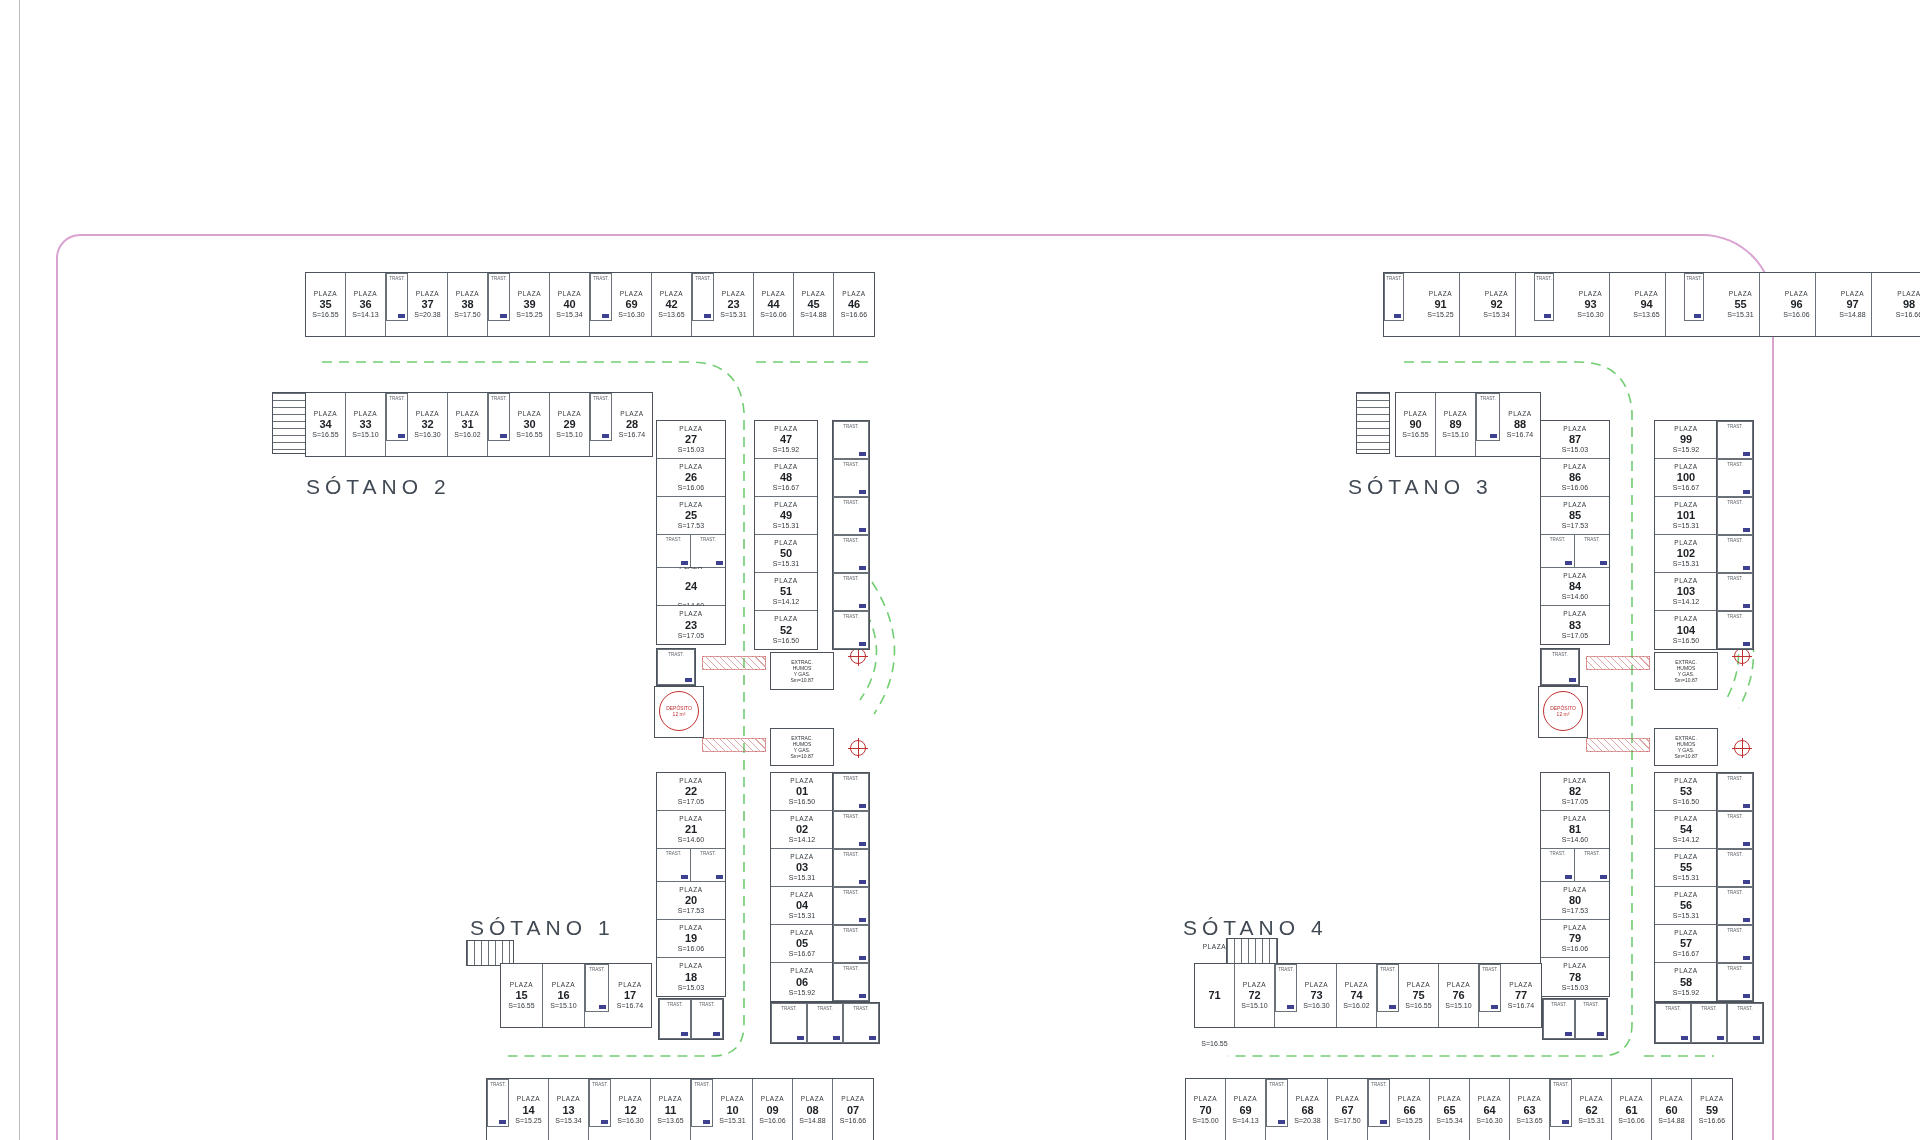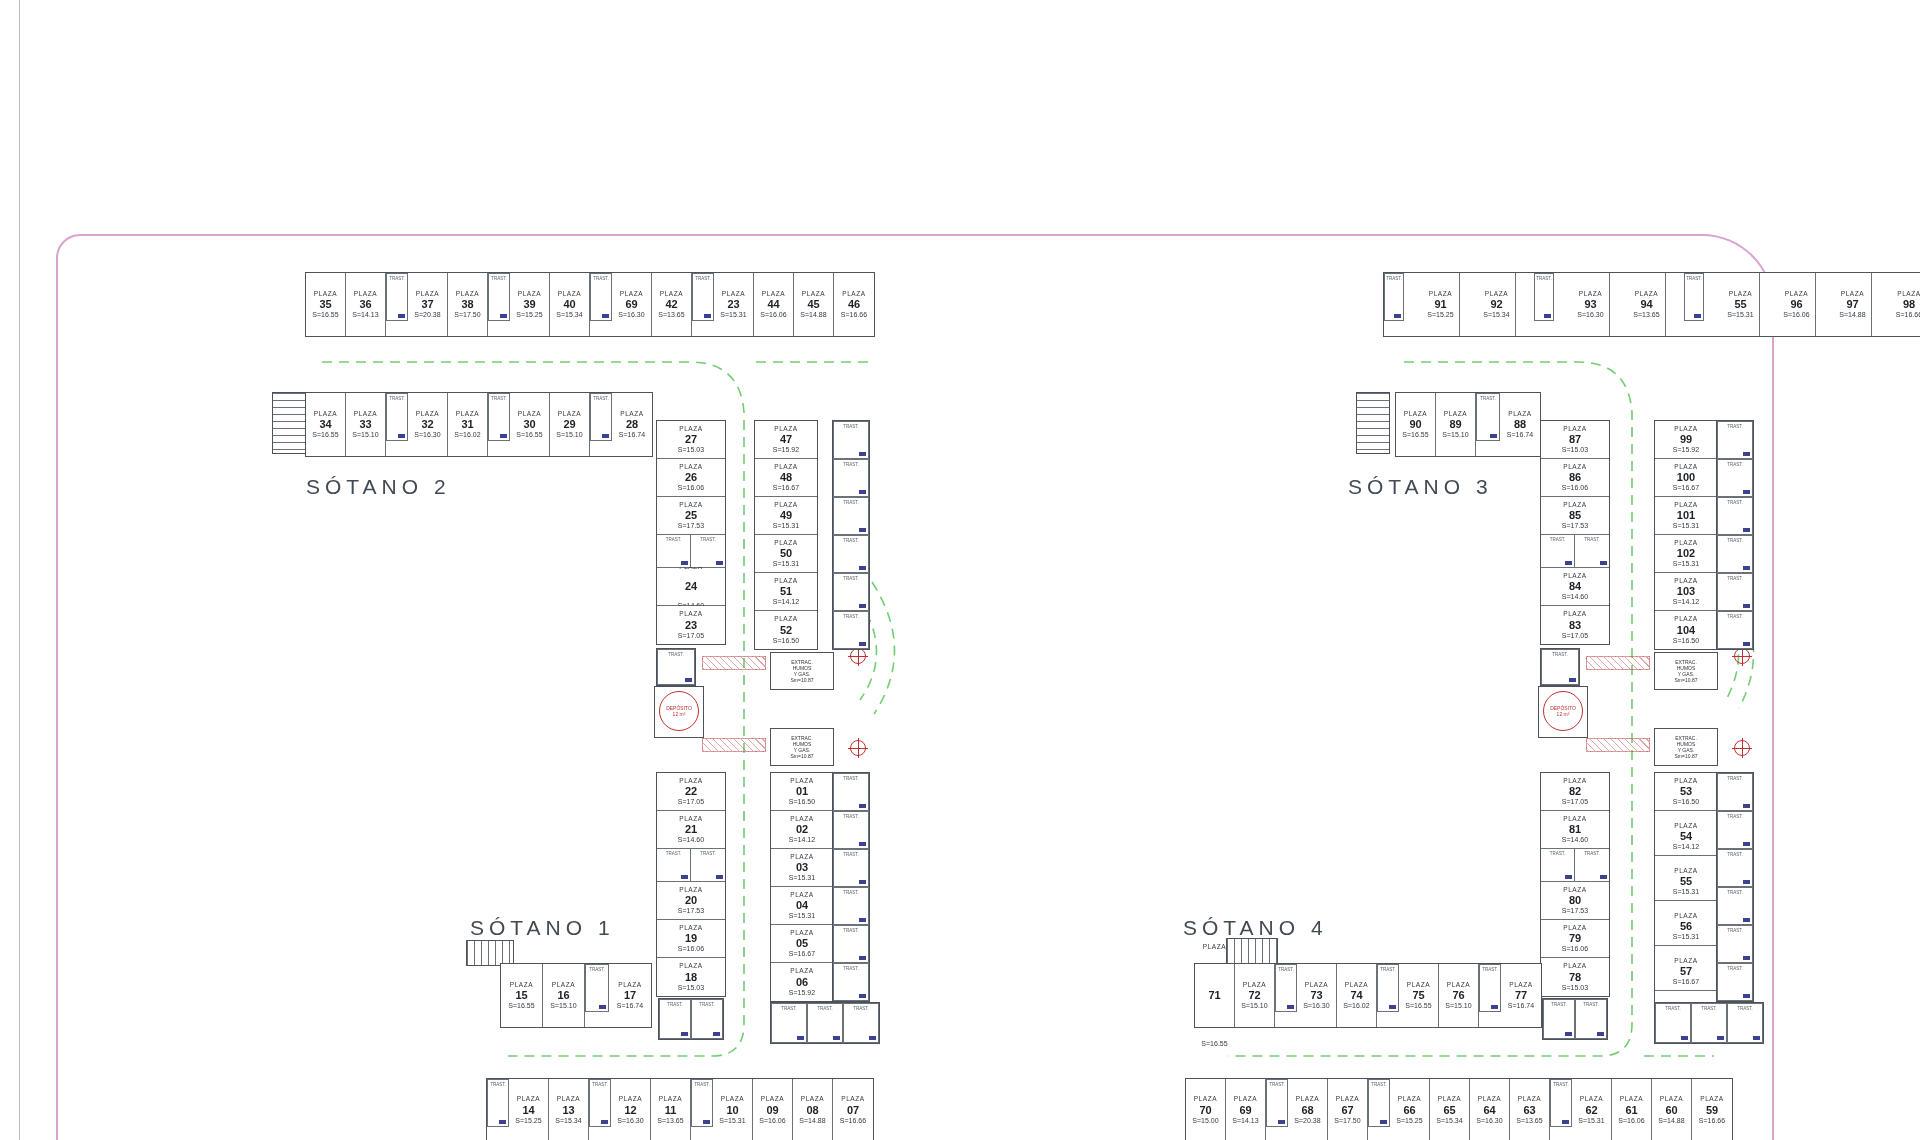--- a/index.html
+++ b/index.html
@@ -607,21 +607,21 @@
         </div>
       </div>
       <div class="sg sg-v" style="left: 1716px; top: 420px;">
         <div class="trast" style="width: 36px; height: 38px;">TRAST.</div>
         <div class="trast" style="width: 36px; height: 38px;">TRAST.</div>
         <div class="trast" style="width: 36px; height: 38px;">TRAST.</div>
         <div class="trast" style="width: 36px; height: 38px;">TRAST.</div>
         <div class="trast" style="width: 36px; height: 38px;">TRAST.</div>
         <div class="trast" style="width: 36px; height: 38px;">TRAST.</div>
       </div>
-      <div class="sg sg-v" style="left: 1654px; top: 772px; gap: 7px;">
+      <div class="sg sg-v" style="left: 1654px; top: 772px;">
         <div class="plaza" style="width: 62px; height: 38px;">
           <span class="pzw">PLAZA</span>
           <span class="pzn">53</span>
           <span class="pzs">S=16.50</span>
         </div>
         <div class="plaza" style="width: 62px; height: 38px;">
           <span class="pzw">PLAZA</span>
           <span class="pzn">54</span>
           <span class="pzs">S=14.12</span>
         </div>

